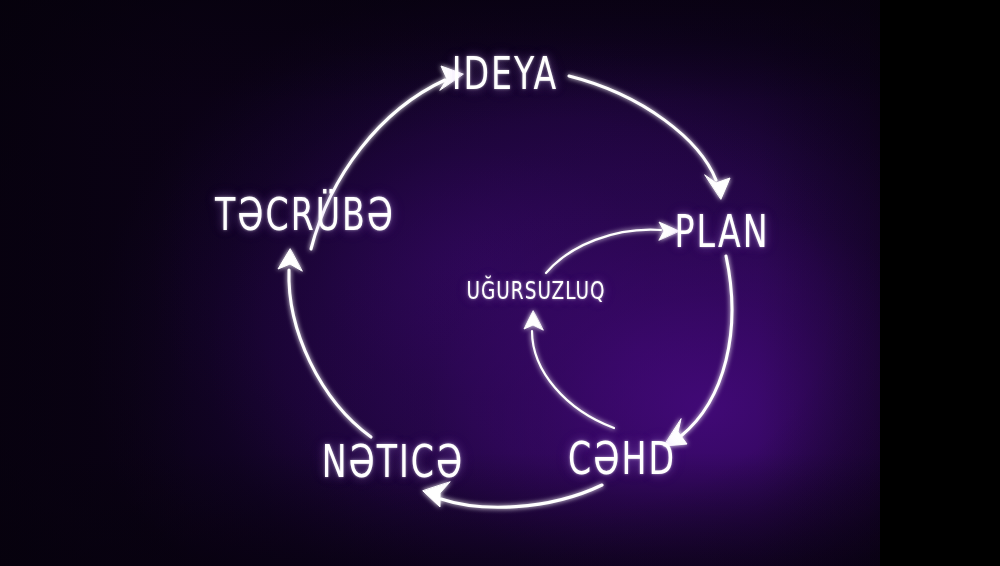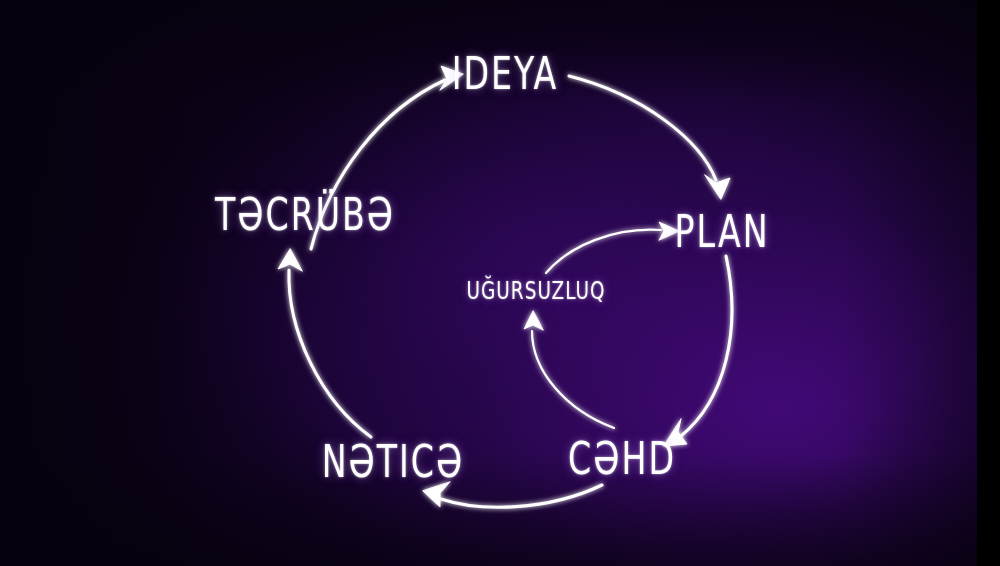--- a/index.html
+++ b/index.html
@@ -9,21 +9,21 @@
     background: #000;
   }
   body {
     width: 1000px;
     height: 566px;
     overflow: hidden;
     font-family: "DejaVu Sans", sans-serif;
   }
   #stage {
     position: relative;
-    width: 977px;
+    width: 880px;
     height: 566px;
     overflow: hidden;
     background-color: #1a0433;
   }
   
   #bg-base {
     position: absolute;
     inset: 0;
     background:
       radial-gradient(ellipse 62% 72% at 72% 62%, #33075f 0%, #2a0750 32%, #1d053a 58%, #120326 78%, #0c0218 100%),

